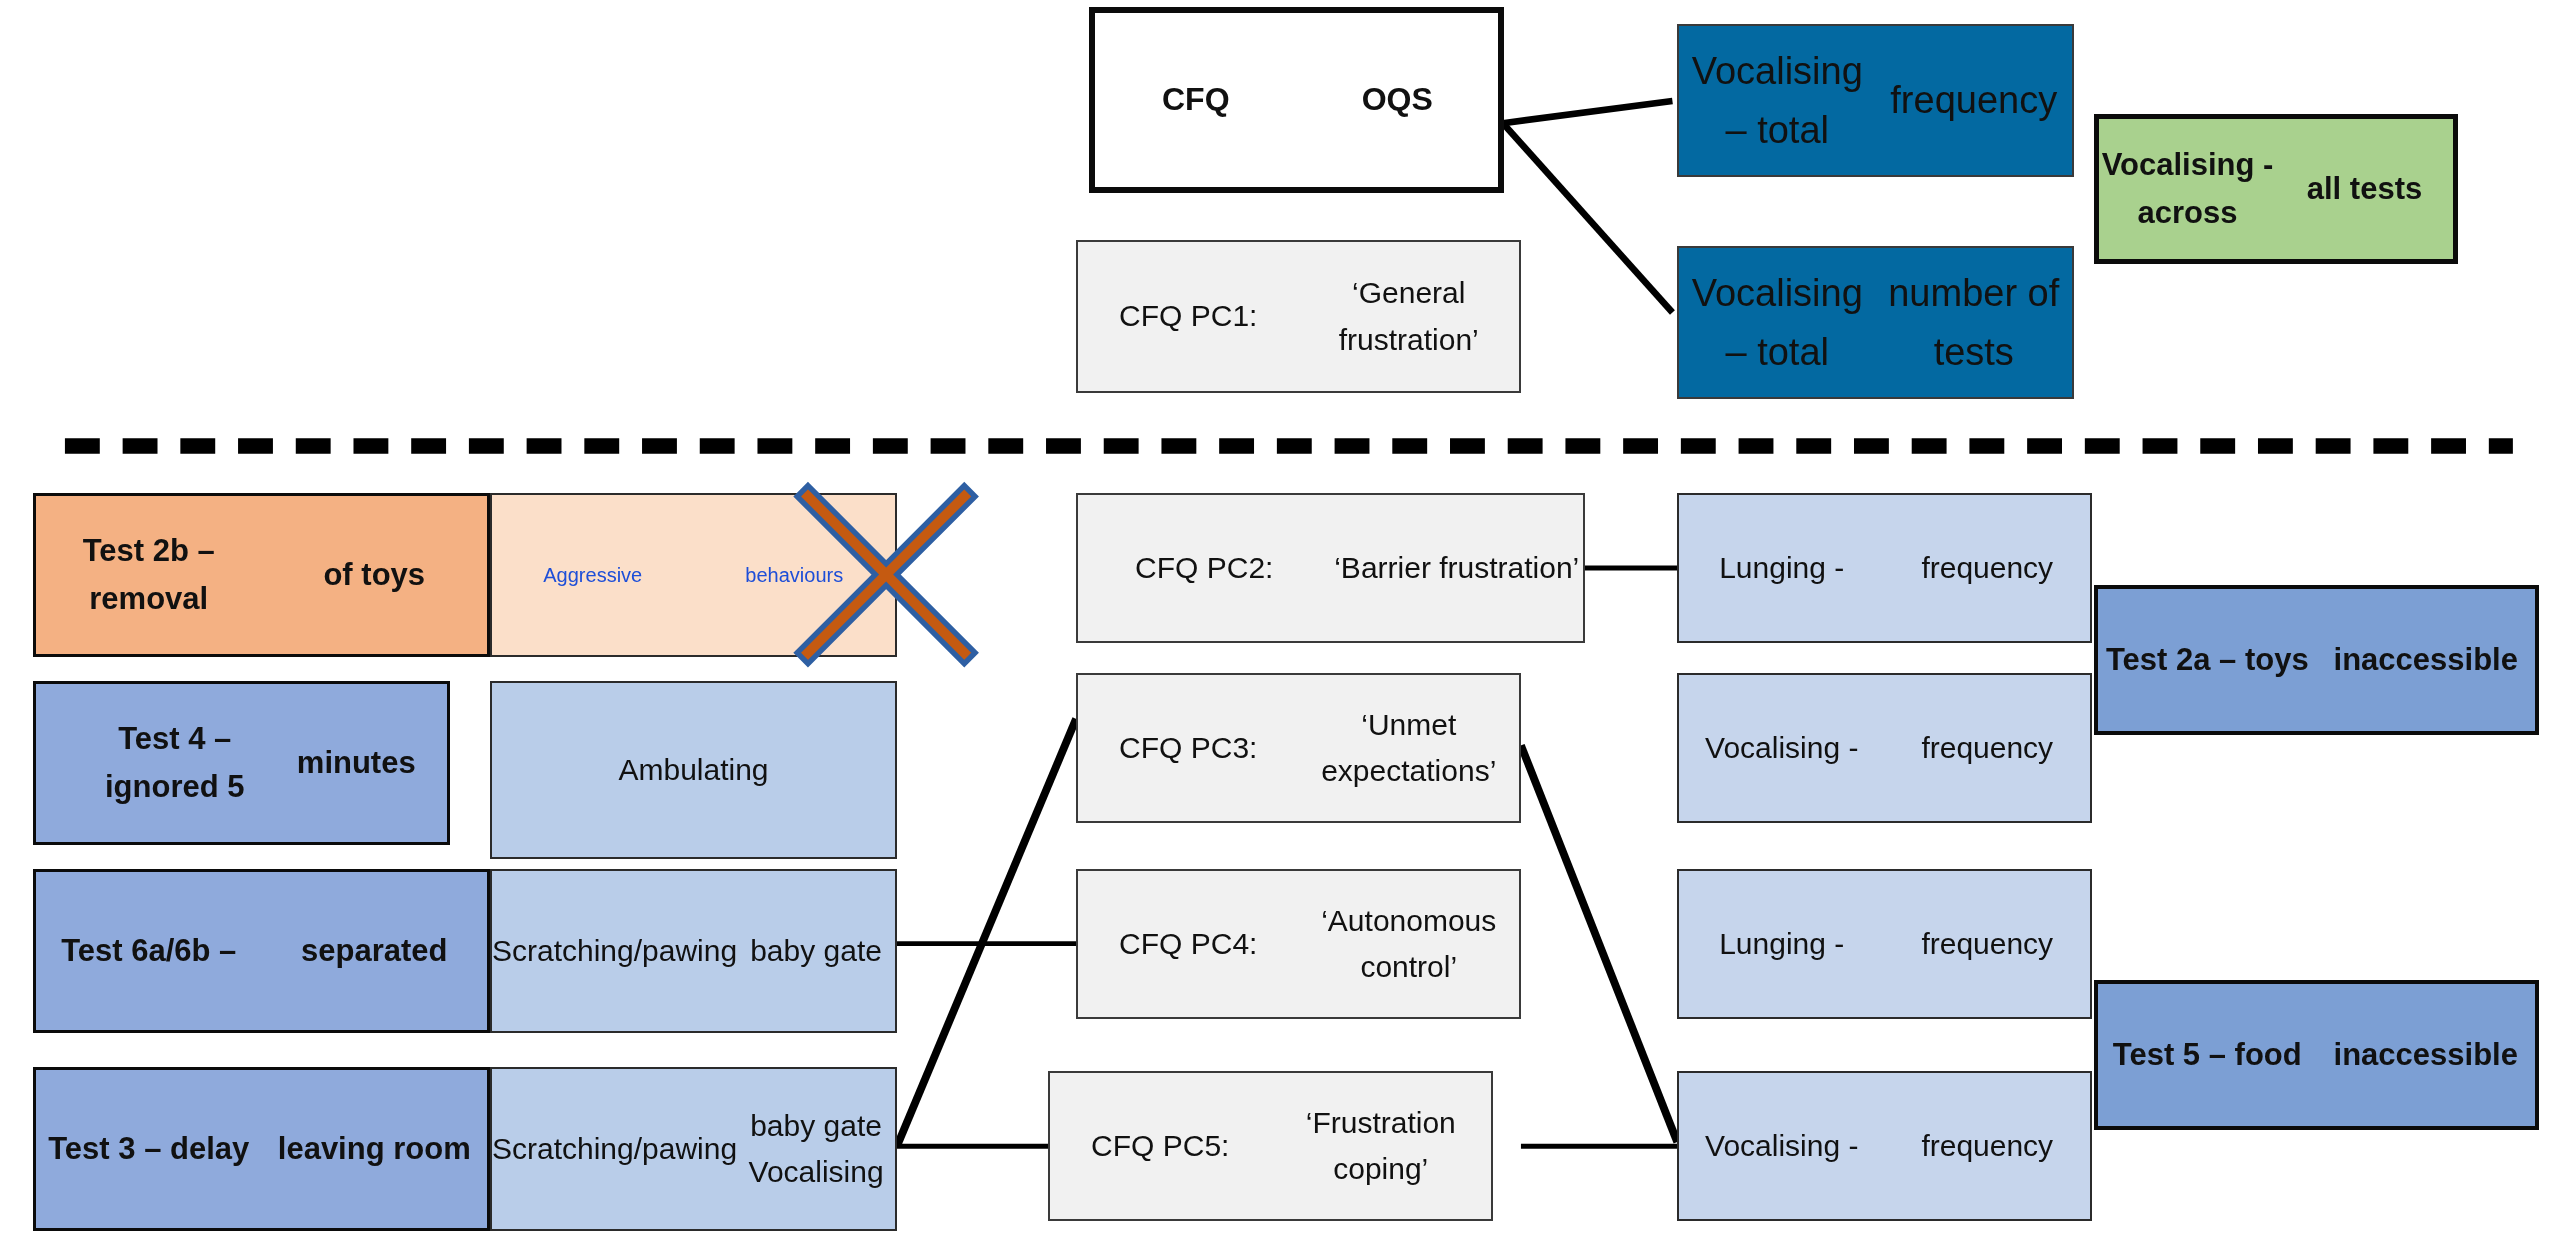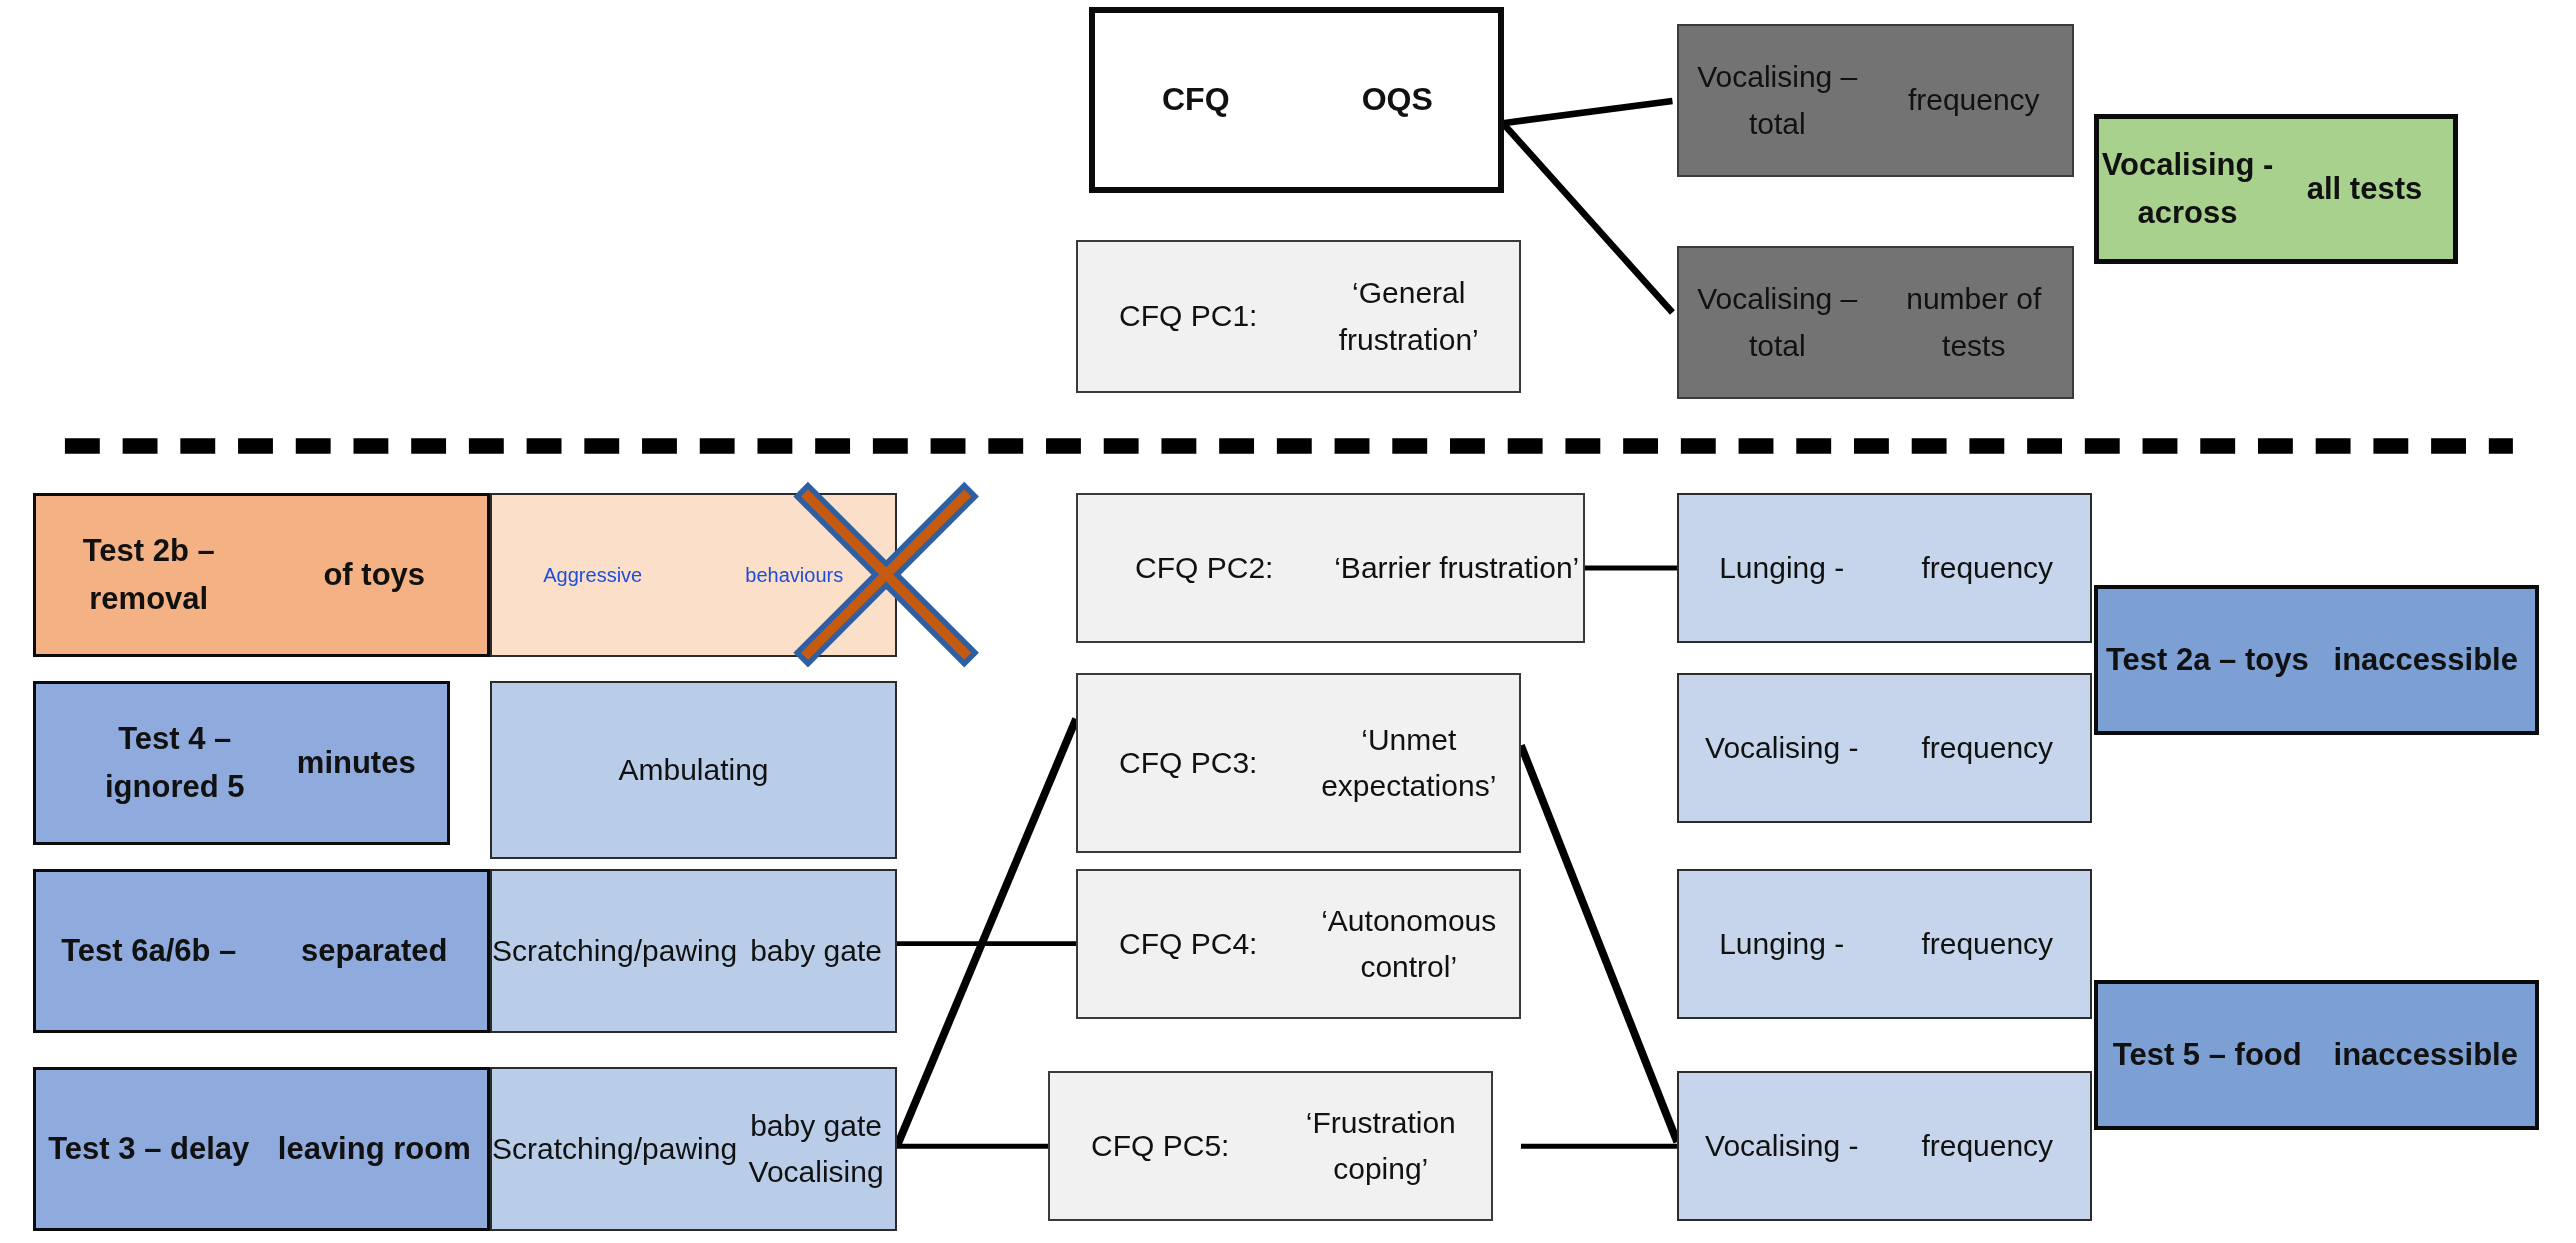--- a/index.html
+++ b/index.html
@@ -30,23 +30,23 @@
     font-weight:bold;
     font-size:32px;
   }
   .v-grey {             
     background:#f1f1f1;
     border:2.4px solid #3a3a3a;
     font-size:30px;
     font-weight:normal;
   }
   .v-green-light {
-    background:#737373;
+    background:#0369a1;
     border:2.4px solid #3a3a3a;
-    font-size:30px;
+    font-size:38px;
   }
   .v-green-dark {
     background:#a9d18e;
     border:5.4px solid #0b0b0b;
     font-size:31px;
     font-weight:bold;
   }
   .v-blue-light {
     background:#b9cde9;
     border:2.4px solid #2b2b2b;
@@ -167,21 +167,21 @@
   </div>
   <div class="box v-blue-light" style="left:490px; top:1067px; width:407px; height:164px;">
     <span>Scratching/pawing</span>
     <span>baby gate Vocalising</span>
   </div>
 
   <div class="box v-grey" style="left:1076px; top:493px; width:509px; height:150px;">
     <span>CFQ PC2:</span>
     <span>‘Barrier frustration’</span>
   </div>
-  <div class="box v-grey" style="left:1076px; top:673px; width:445px; height:180px;">
+  <div class="box v-grey" style="left:1076px; top:673px; width:445px; height:150px;">
     <span>CFQ PC3:</span>
     <span>‘Unmet expectations’</span>
   </div>
   <div class="box v-grey" style="left:1076px; top:869px; width:445px; height:150px;">
     <span>CFQ PC4:</span>
     <span>‘Autonomous control’</span>
   </div>
   <div class="box v-grey" style="left:1048px; top:1071px; width:445px; height:150px;">
     <span>CFQ PC5:</span>
     <span>‘Frustration coping’</span>

